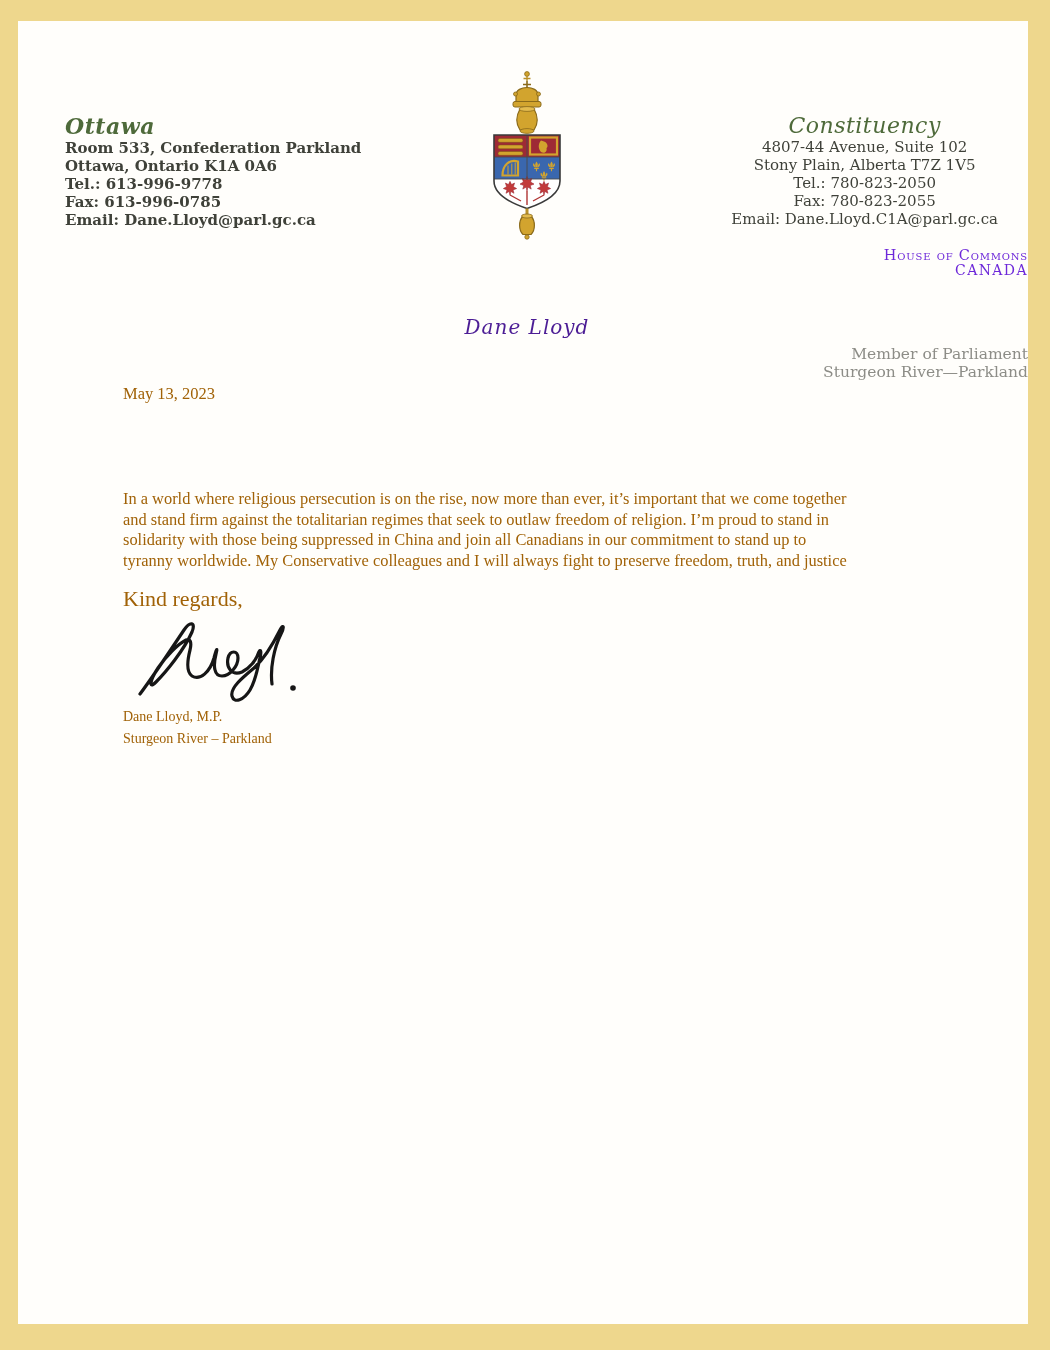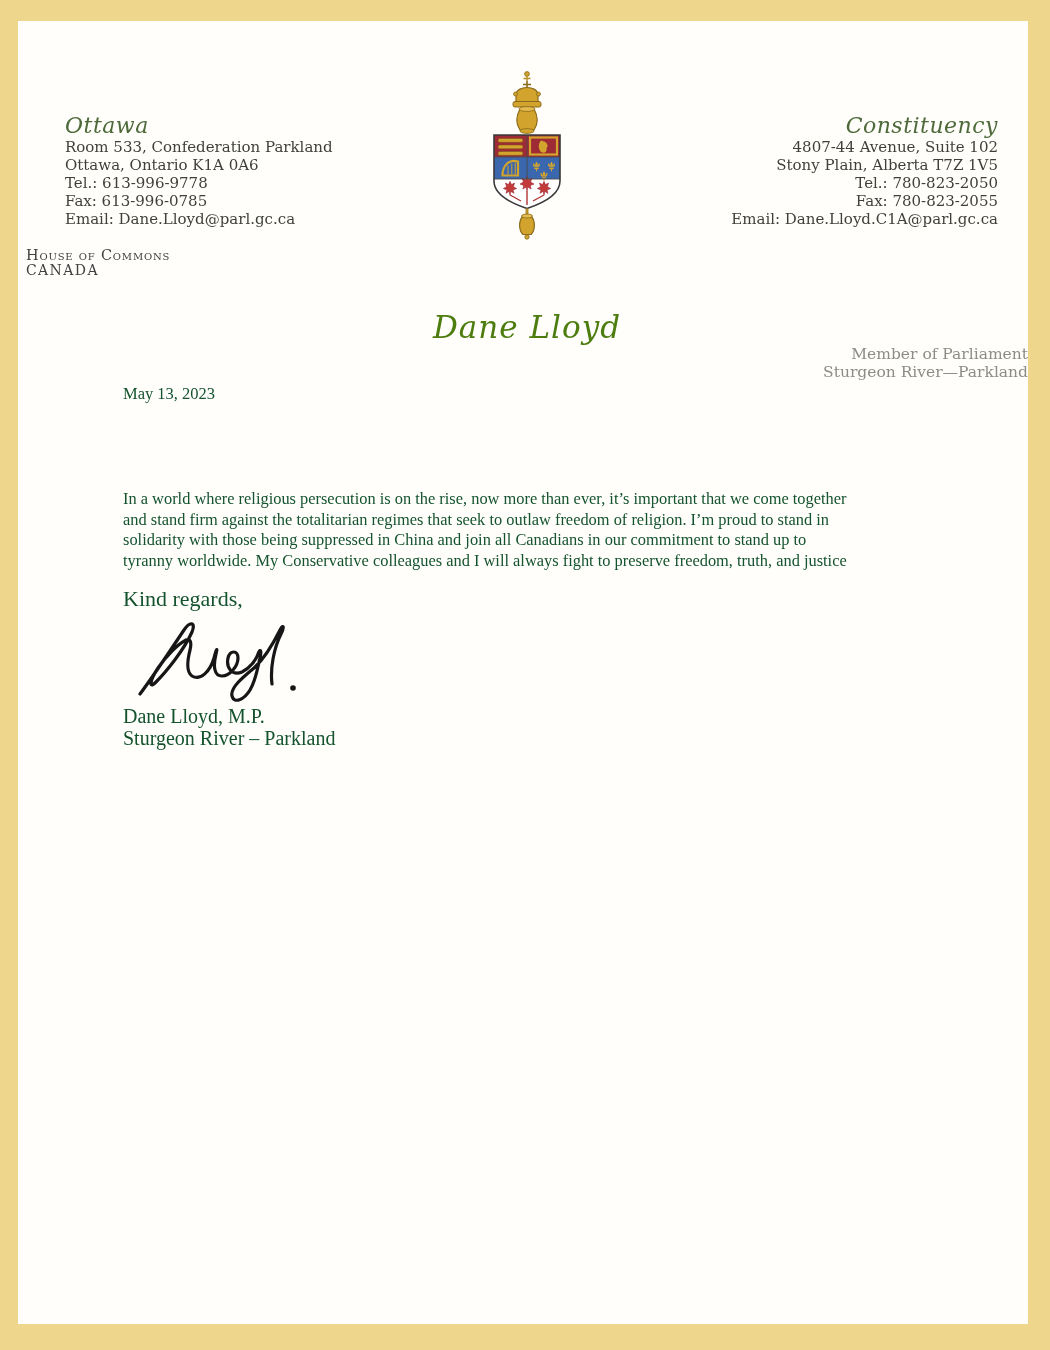--- a/index.html
+++ b/index.html
@@ -13,44 +13,44 @@
     background:#fffefb;
   }
   .abs { position:absolute; }
 
   
   .addr-heading {
     font-style:italic; font-size:22px; color:#4e6a3a;
     font-family:"DejaVu Serif", serif; letter-spacing:0.5px;
   }
   .addr-lines { font-size:15px; line-height:18px; color:#3f4139; }
-  .ottawa-block { left:47px; top:92px; text-align:left; }
-  .constituency-block { right:30px; top:92px; text-align:right; }
+  .ottawa-block { left:47px; top:92px; text-align:left;font-weight:bold; }
+  .constituency-block { right:30px; top:92px; text-align:center; }
 
   
   .crest-wrap { left:459px; top:48px; width:100px; height:172px; }
-  .institution { left:8px; right:0; top:227px; text-align:left; color:#404040; }
+  .institution { left:8px; right:0; top:227px; text-align:right; color:#6d28d9; }
   .inst-line { font-variant:small-caps; font-size:14.5px; line-height:14.5px; letter-spacing:0.8px; }
   .inst-canada { font-size:14px; line-height:15px; letter-spacing:1.4px; }
 
   
   .member { left:8px; right:0; top:288px; text-align:center; }
   .member-name {
-    font-style:italic; font-size:31px; color:#4d7c0f; letter-spacing:1px;
+    font-style:italic; font-size:20px; color:#4c1d95; letter-spacing:1px;
     font-family:"DejaVu Serif", serif; line-height:36px;
   }
   .member-sub { font-size:15.5px; line-height:18px; color:#8d8d87;text-align:right; }
 
   
-  .serif-body { font-family:"Liberation Serif", serif; color:#14532d; }
+  .serif-body { font-family:"Liberation Serif", serif; color:#a16207; }
   .date-line { left:105px; top:363px; font-size:16.5px; }
   .body-block { left:105px; top:468px; font-size:16.4px; line-height:20.6px; white-space:nowrap; }
   .closing-line { left:105px; top:565px; font-size:22px; }
   .signature-wrap { left:112px; top:581px; width:175px; height:102px; }
-  .signer-block { left:105px; top:685px; font-size:20px; line-height:21.5px; }
+  .signer-block { left:105px; top:685px; font-size:14px; line-height:21.5px; }
 </style>
 </head>
 <body>
 
 <div class="canvas">
   <div class="paper">
 
     <div class="abs ottawa-block">
       <div class="addr-heading">Ottawa</div>
       <div class="addr-lines">

